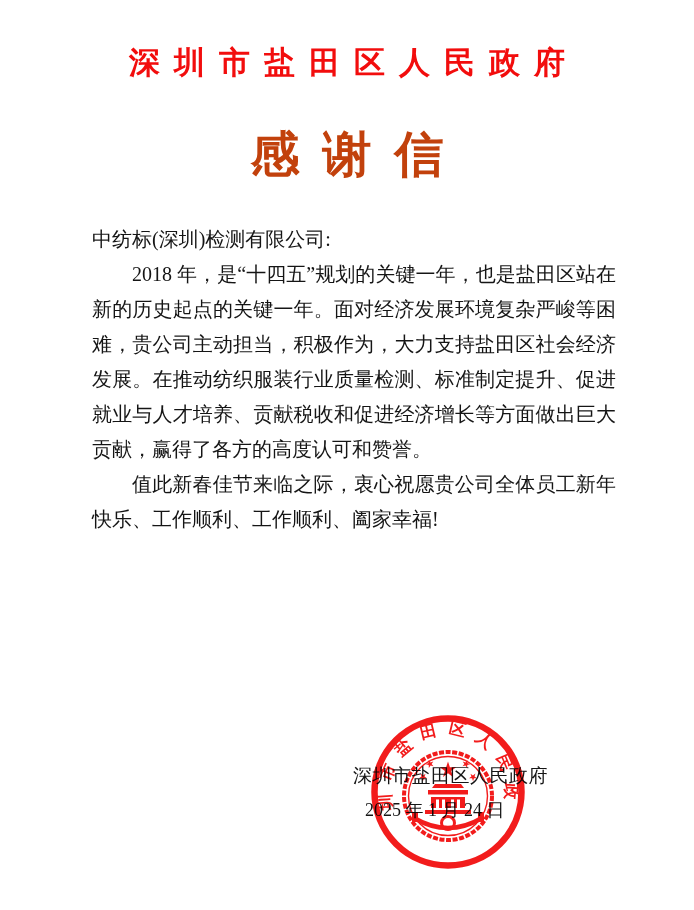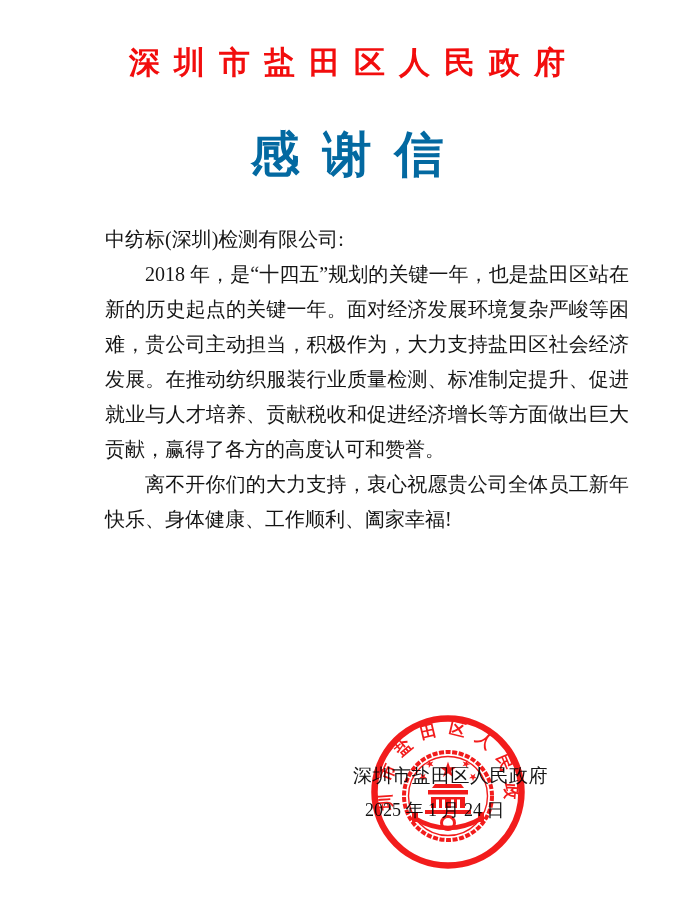--- a/index.html
+++ b/index.html
@@ -17,26 +17,26 @@
     margin:0;text-align:center;
     font-size:31px;line-height:38px;font-weight:bold;
     color:#f20d0d;
     letter-spacing:14px;text-indent:14px;
     white-space:nowrap;
   }
   .letter-title{
     position:absolute;top:126px;left:0;right:0;
     margin:0;text-align:center;
     font-size:49px;line-height:58px;font-weight:bold;
-    color:#0369a1;
+    color:#c2410c;
     letter-spacing:23px;text-indent:23px;
     white-space:nowrap;
   }
   .letter-body{
-    position:absolute;top:222px;left:105px;width:524px;
+    position:absolute;top:222px;left:92px;width:524px;
     font-size:20px;line-height:35px;
     color:#151515;
     text-align:justify;
     text-justify:inter-ideograph;
   }
   .letter-body p{margin:0;}
   .letter-body p.para{text-indent:2em;}
   .signature-line{
     position:absolute;left:353px;top:764px;
     font-size:19px;line-height:24px;color:#151515;
@@ -64,21 +64,21 @@
 <body>
 
 <div class="page">
 
   <h1 class="org-title">深圳市盐田区人民政府</h1>
   <h2 class="letter-title">感谢信</h2>
 
   <div class="letter-body">
     <p class="salutation">中纺标(深圳)检测有限公司:</p>
     <p class="para">2018 年，是“十四五”规划的关键一年，也是盐田区站在新的历史起点的关键一年。面对经济发展环境复杂严峻等困难，贵公司主动担当，积极作为，大力支持盐田区社会经济发展。在推动纺织服装行业质量检测、标准制定提升、促进就业与人才培养、贡献税收和促进经济增长等方面做出巨大贡献，赢得了各方的高度认可和赞誉。</p>
-    <p class="para">离不开你们的大力支持，衷心祝愿贵公司全体员工新年快乐、身体健康、工作顺利、阖家幸福!</p>
+    <p class="para">值此新春佳节来临之际，衷心祝愿贵公司全体员工新年快乐、工作顺利、工作顺利、阖家幸福!</p>
   </div>
 
   <div class="signature-line">深圳市盐田区人民政府</div>
   <div class="date-line">2025 年 1 月 24 日</div>
 
   <div class="seal">
     <svg viewBox="0 0 160 160" xmlns="http://www.w3.org/2000/svg">
       <defs>
         <polygon id="star" points="0,-10 2.24,-3.09 9.51,-3.09 3.63,1.18 5.88,8.09 0,3.82 -5.88,8.09 -3.63,1.18 -9.51,-3.09 -2.24,-3.09"></polygon>
         <path id="sealArc" d="M 29 107 A 57.7 57.7 0 1 1 131 107" fill="none"></path>

